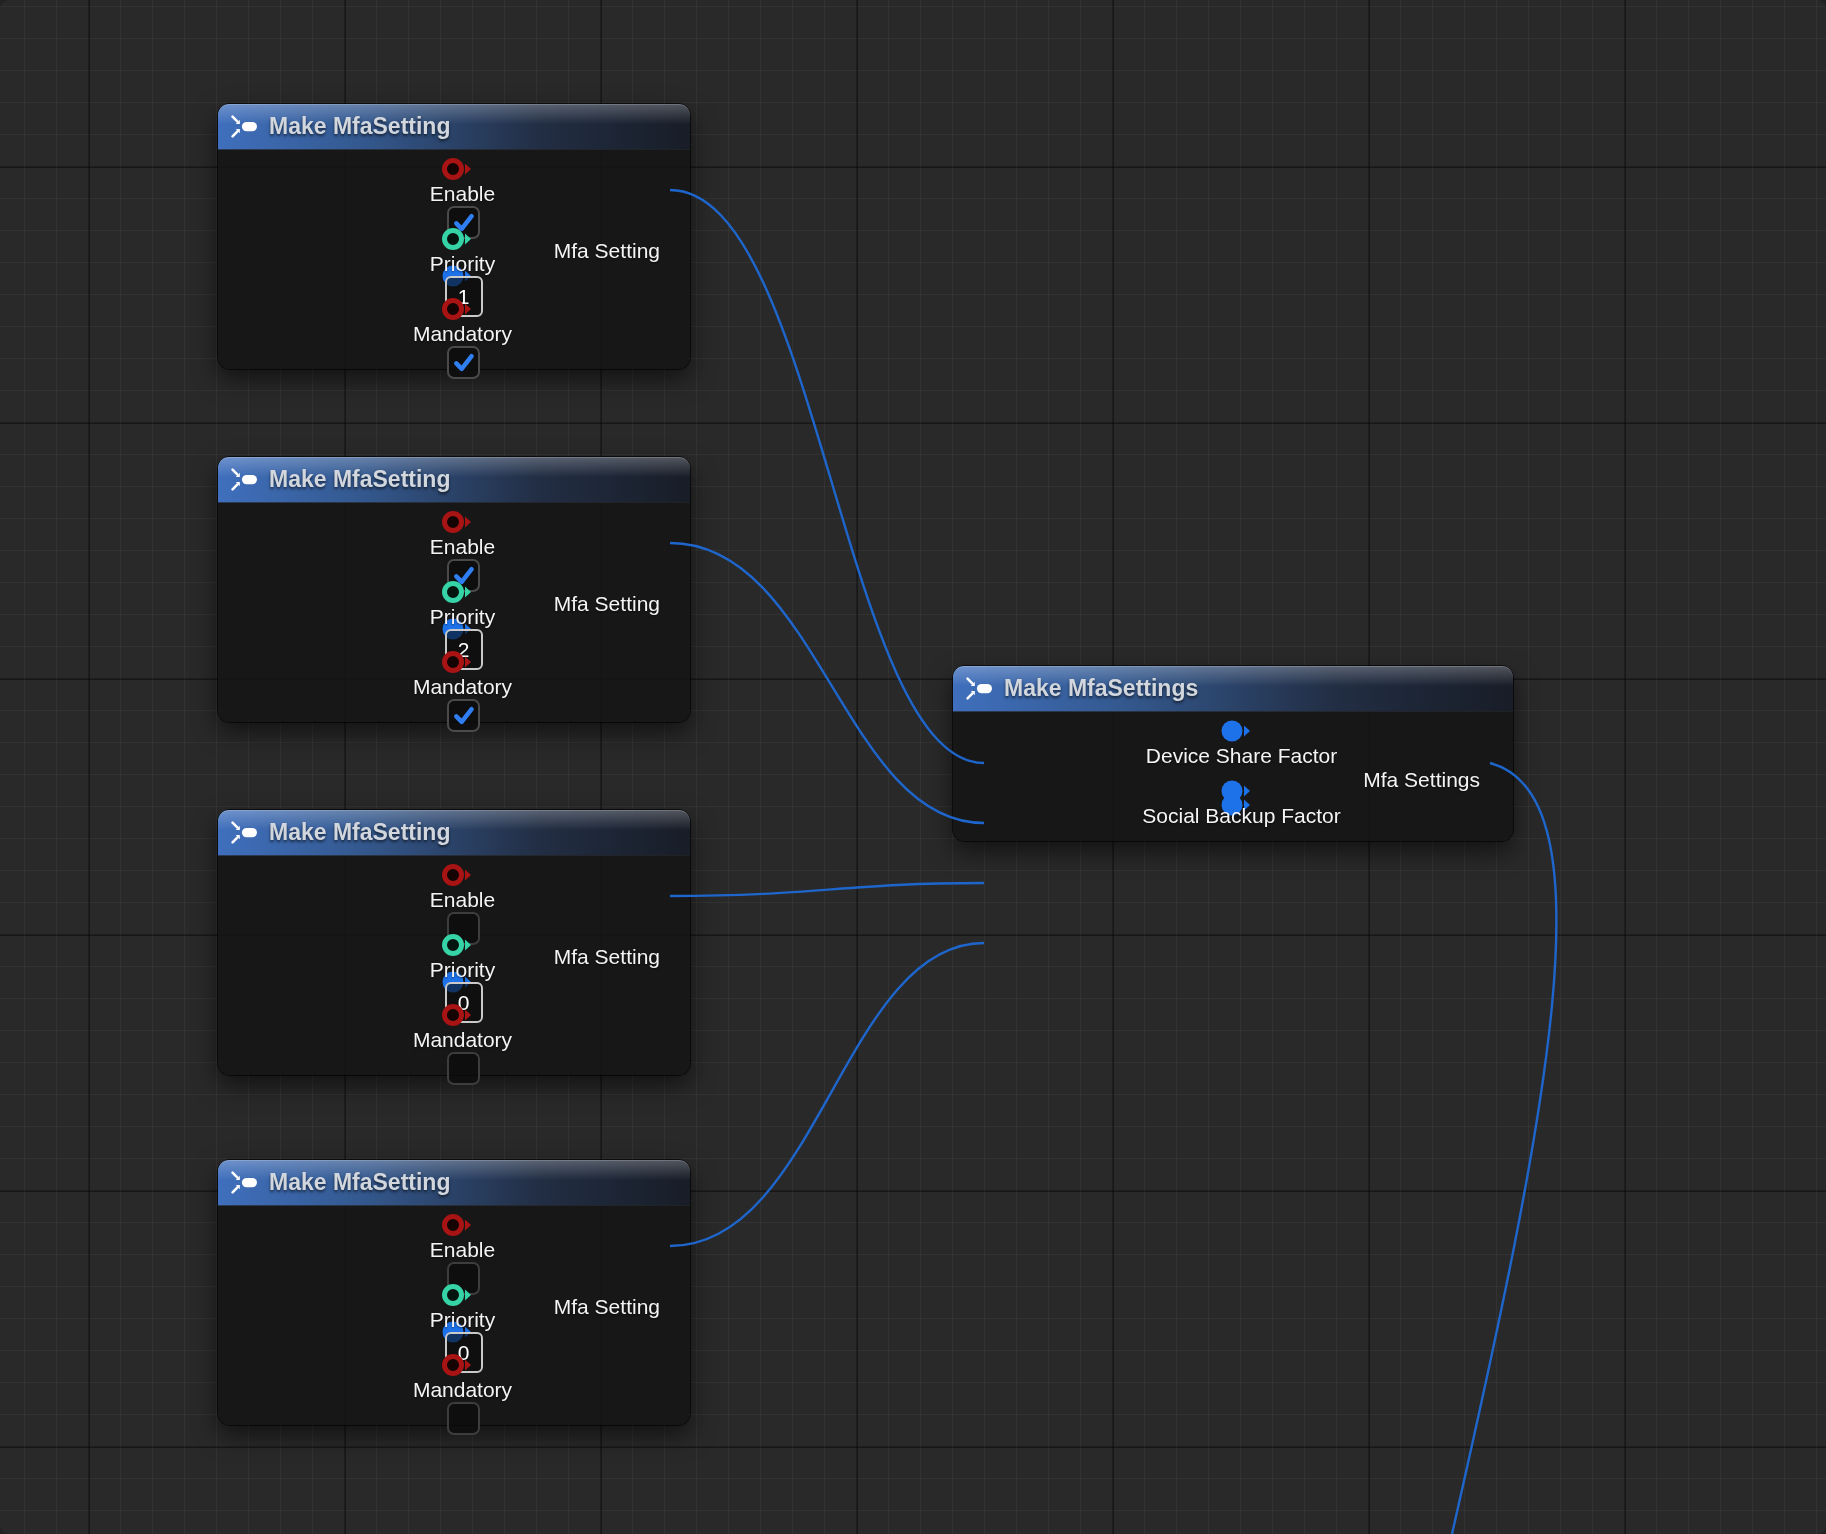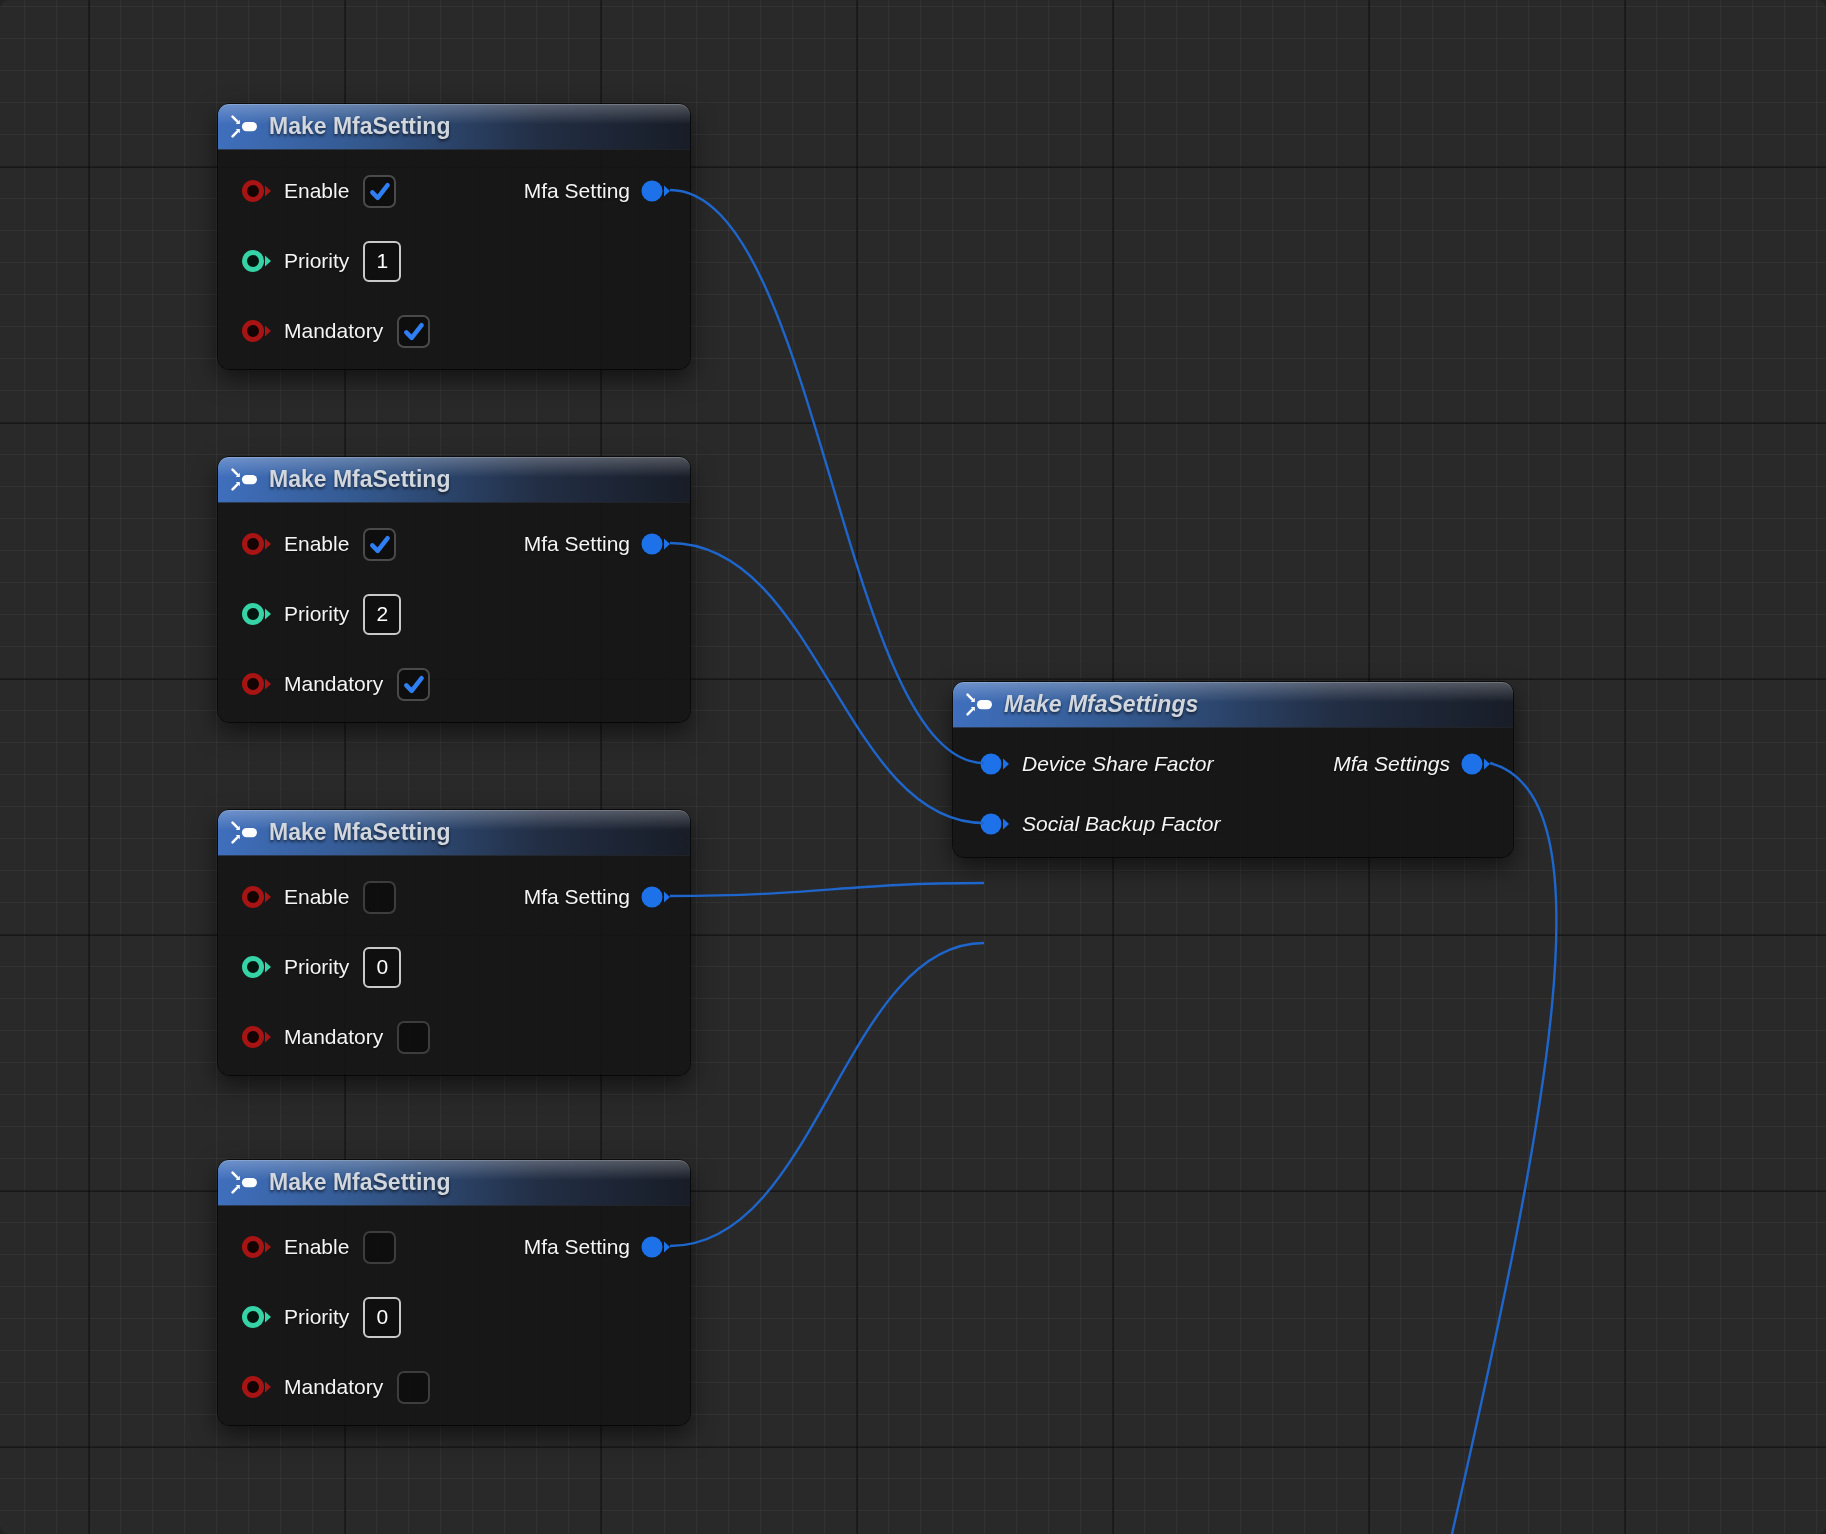--- a/index.html
+++ b/index.html
@@ -41,21 +41,21 @@
     border-bottom:1px solid rgba(0,0,0,0.6);
     box-shadow:inset 0 1px 0 rgba(255,255,255,0.18);
   }
   .node-icon{display:inline-flex;margin-right:11px;}
   .node-title{
     font-size:23px;font-weight:700;color:#d2d7de;
     text-shadow:0 2px 3px rgba(0,0,0,0.6);
     white-space:nowrap;
   }
   .node-body{padding:6px 0 3px;}
-  .row{height:70px;display:flex;align-items:center;padding:0 19px 0 24px;}
+  .row{height:70px;display:flex;align-items:center;padding:0 19px 0 24px;flex-direction:column;}
   .node-wide .row{height:60px;padding:0 22px 0 27px;}
 
   .pin{display:inline-flex;flex:none;}
   .pin svg{overflow:visible;}
   .pin.bool circle{fill:#150404;stroke:#a81414;stroke-width:5px;}
   .pin.bool path{fill:#a81414;}
   .pin.int circle{fill:#04150f;stroke:#35d3a5;stroke-width:5px;}
   .pin.int path{fill:#35d3a5;}
   .pin.struct circle{fill:#1d72ea;}
   .pin.struct path{fill:#1d72ea;}
@@ -328,21 +328,21 @@
             </svg>
         </span>
         <span class="pin-label">Mandatory</span>
         <span class="checkbox" data-checked="false">
           
         </span>
       </div>
     </div>
   </div>
 
-  <div class="node node-wide" style="left:953px;top:682px;width:560px;font-style:italic;">
+  <div class="node node-wide" style="left:953px;top:666px;width:560px;">
     <div class="node-header">
       <span class="node-icon">
         <svg width="27" height="23" viewBox="0 0 26 22">
           <path d="M1.5 1.5 L6 6" stroke="#fff" stroke-width="2.4" stroke-linecap="round" fill="none"></path>
           <path d="M8.5 8.5 L8.5 4.6 L4.6 8.5 Z" fill="#fff"></path>
           <path d="M1.5 20.5 L6 16" stroke="#fff" stroke-width="2.4" stroke-linecap="round" fill="none"></path>
           <path d="M8.5 13.5 L8.5 17.4 L4.6 13.5 Z" fill="#fff"></path>
           <rect x="10.5" y="6.6" width="14.5" height="9" rx="4.5" fill="#fff"></rect>
         </svg>
       </span>

